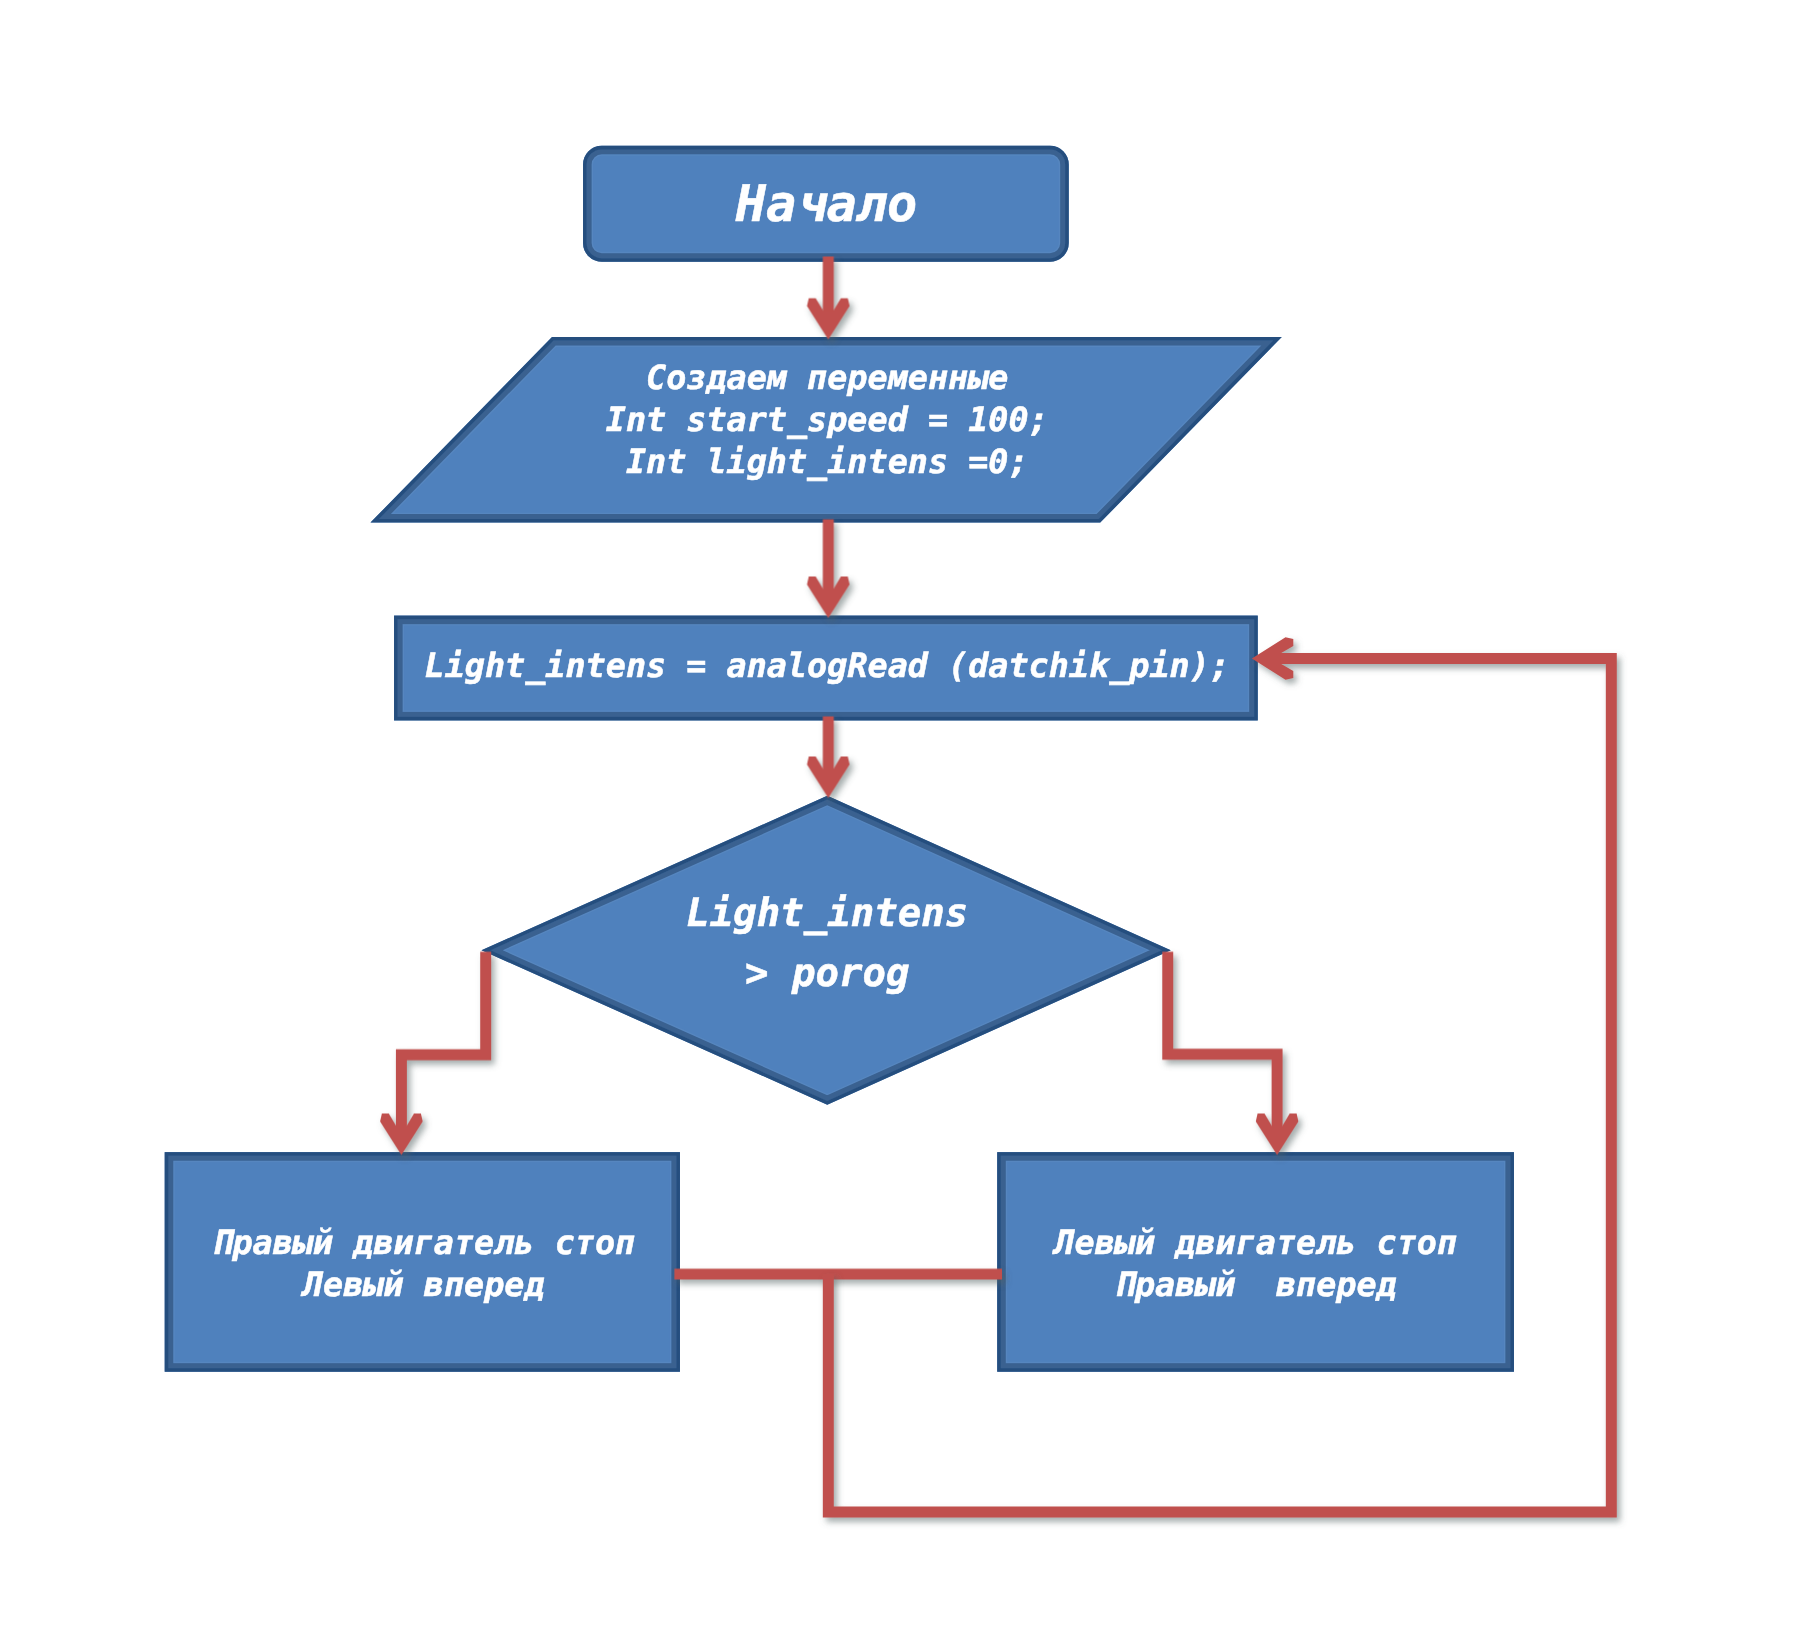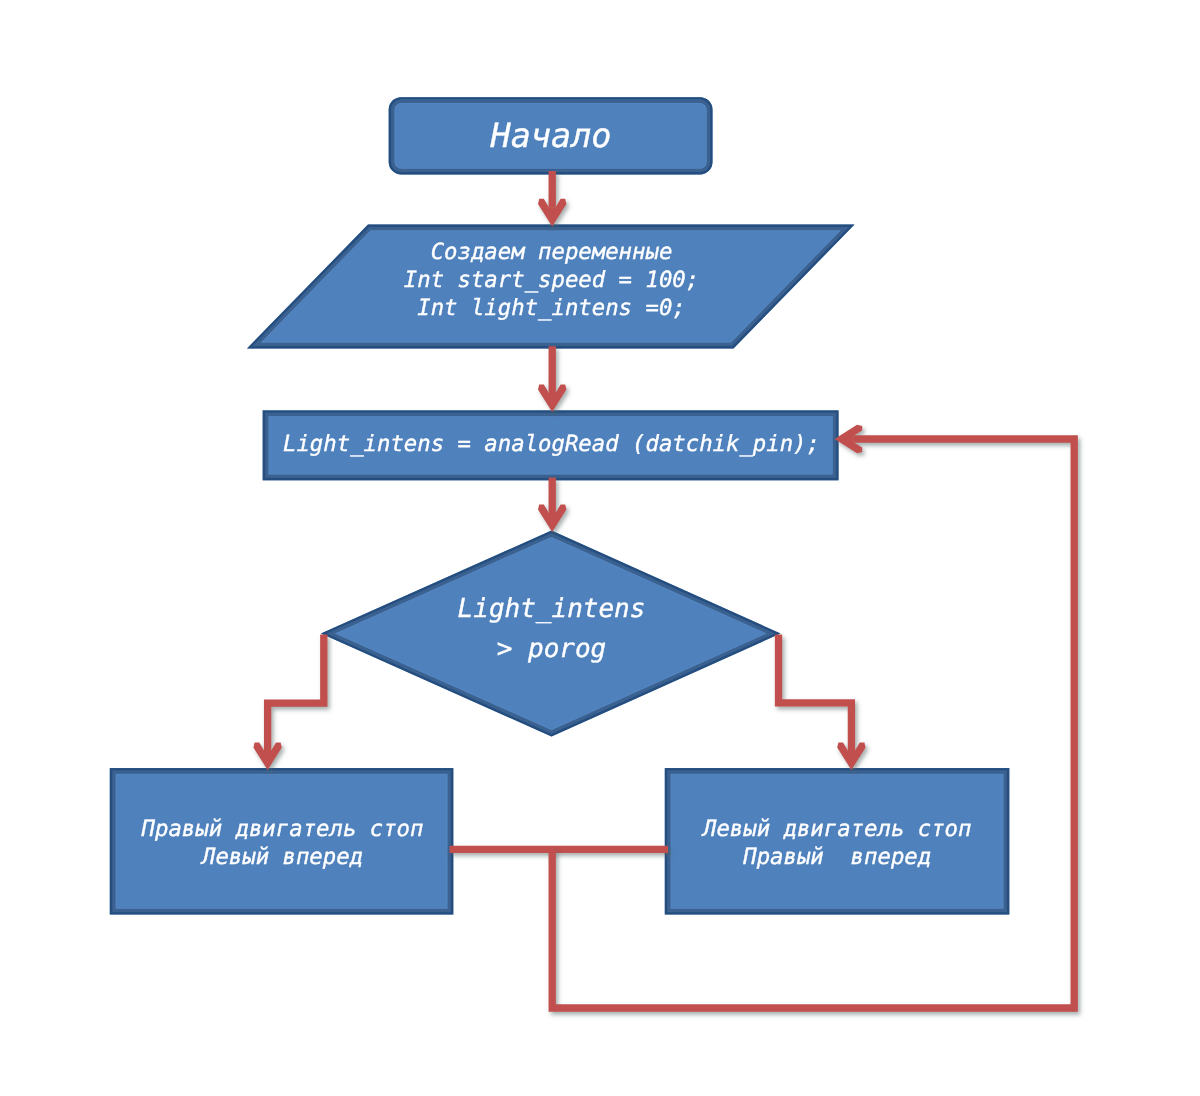--- a/index.html
+++ b/index.html
@@ -2,21 +2,21 @@
 <html><head>
 <meta charset="utf-8">
 <title>Flowchart</title>
 <style>
   html,body{margin:0;padding:0;background:#ffffff;
        -webkit-font-smoothing:antialiased;}
   *{-webkit-font-smoothing:antialiased;}
   #labels{will-change:opacity;}
   body{width:1200px;height:1096px;overflow:hidden;
        font-family:"DejaVu Sans Mono","Liberation Mono",monospace;}
-  #stage{position:relative;width:1200px;height:1096px;background:#ffffff;overflow:hidden;}
+  #stage{position:relative;width:1200px;height:1096px;background:#ffffff;overflow:hidden;font-weight:bold;}
   svg{display:block;}
   .shp-fill{fill:#4F81BD;}
   .shp-hi{fill:none;stroke:#5686BF;stroke-width:1.1;}
   .shp-mid{fill:none;stroke:#3A6190;stroke-width:3.5;}
   .shp-dark{fill:none;stroke:#254E7E;stroke-width:2.4;}
   .conn{fill:none;stroke:#C0504D;stroke-width:7.3;
         stroke-linecap:butt;stroke-linejoin:miter;}
   .txt{fill:#FFFFFF;
        font-family:"DejaVu Sans Mono","Liberation Mono",monospace;
        font-style:oblique;text-anchor:middle;white-space:pre;

